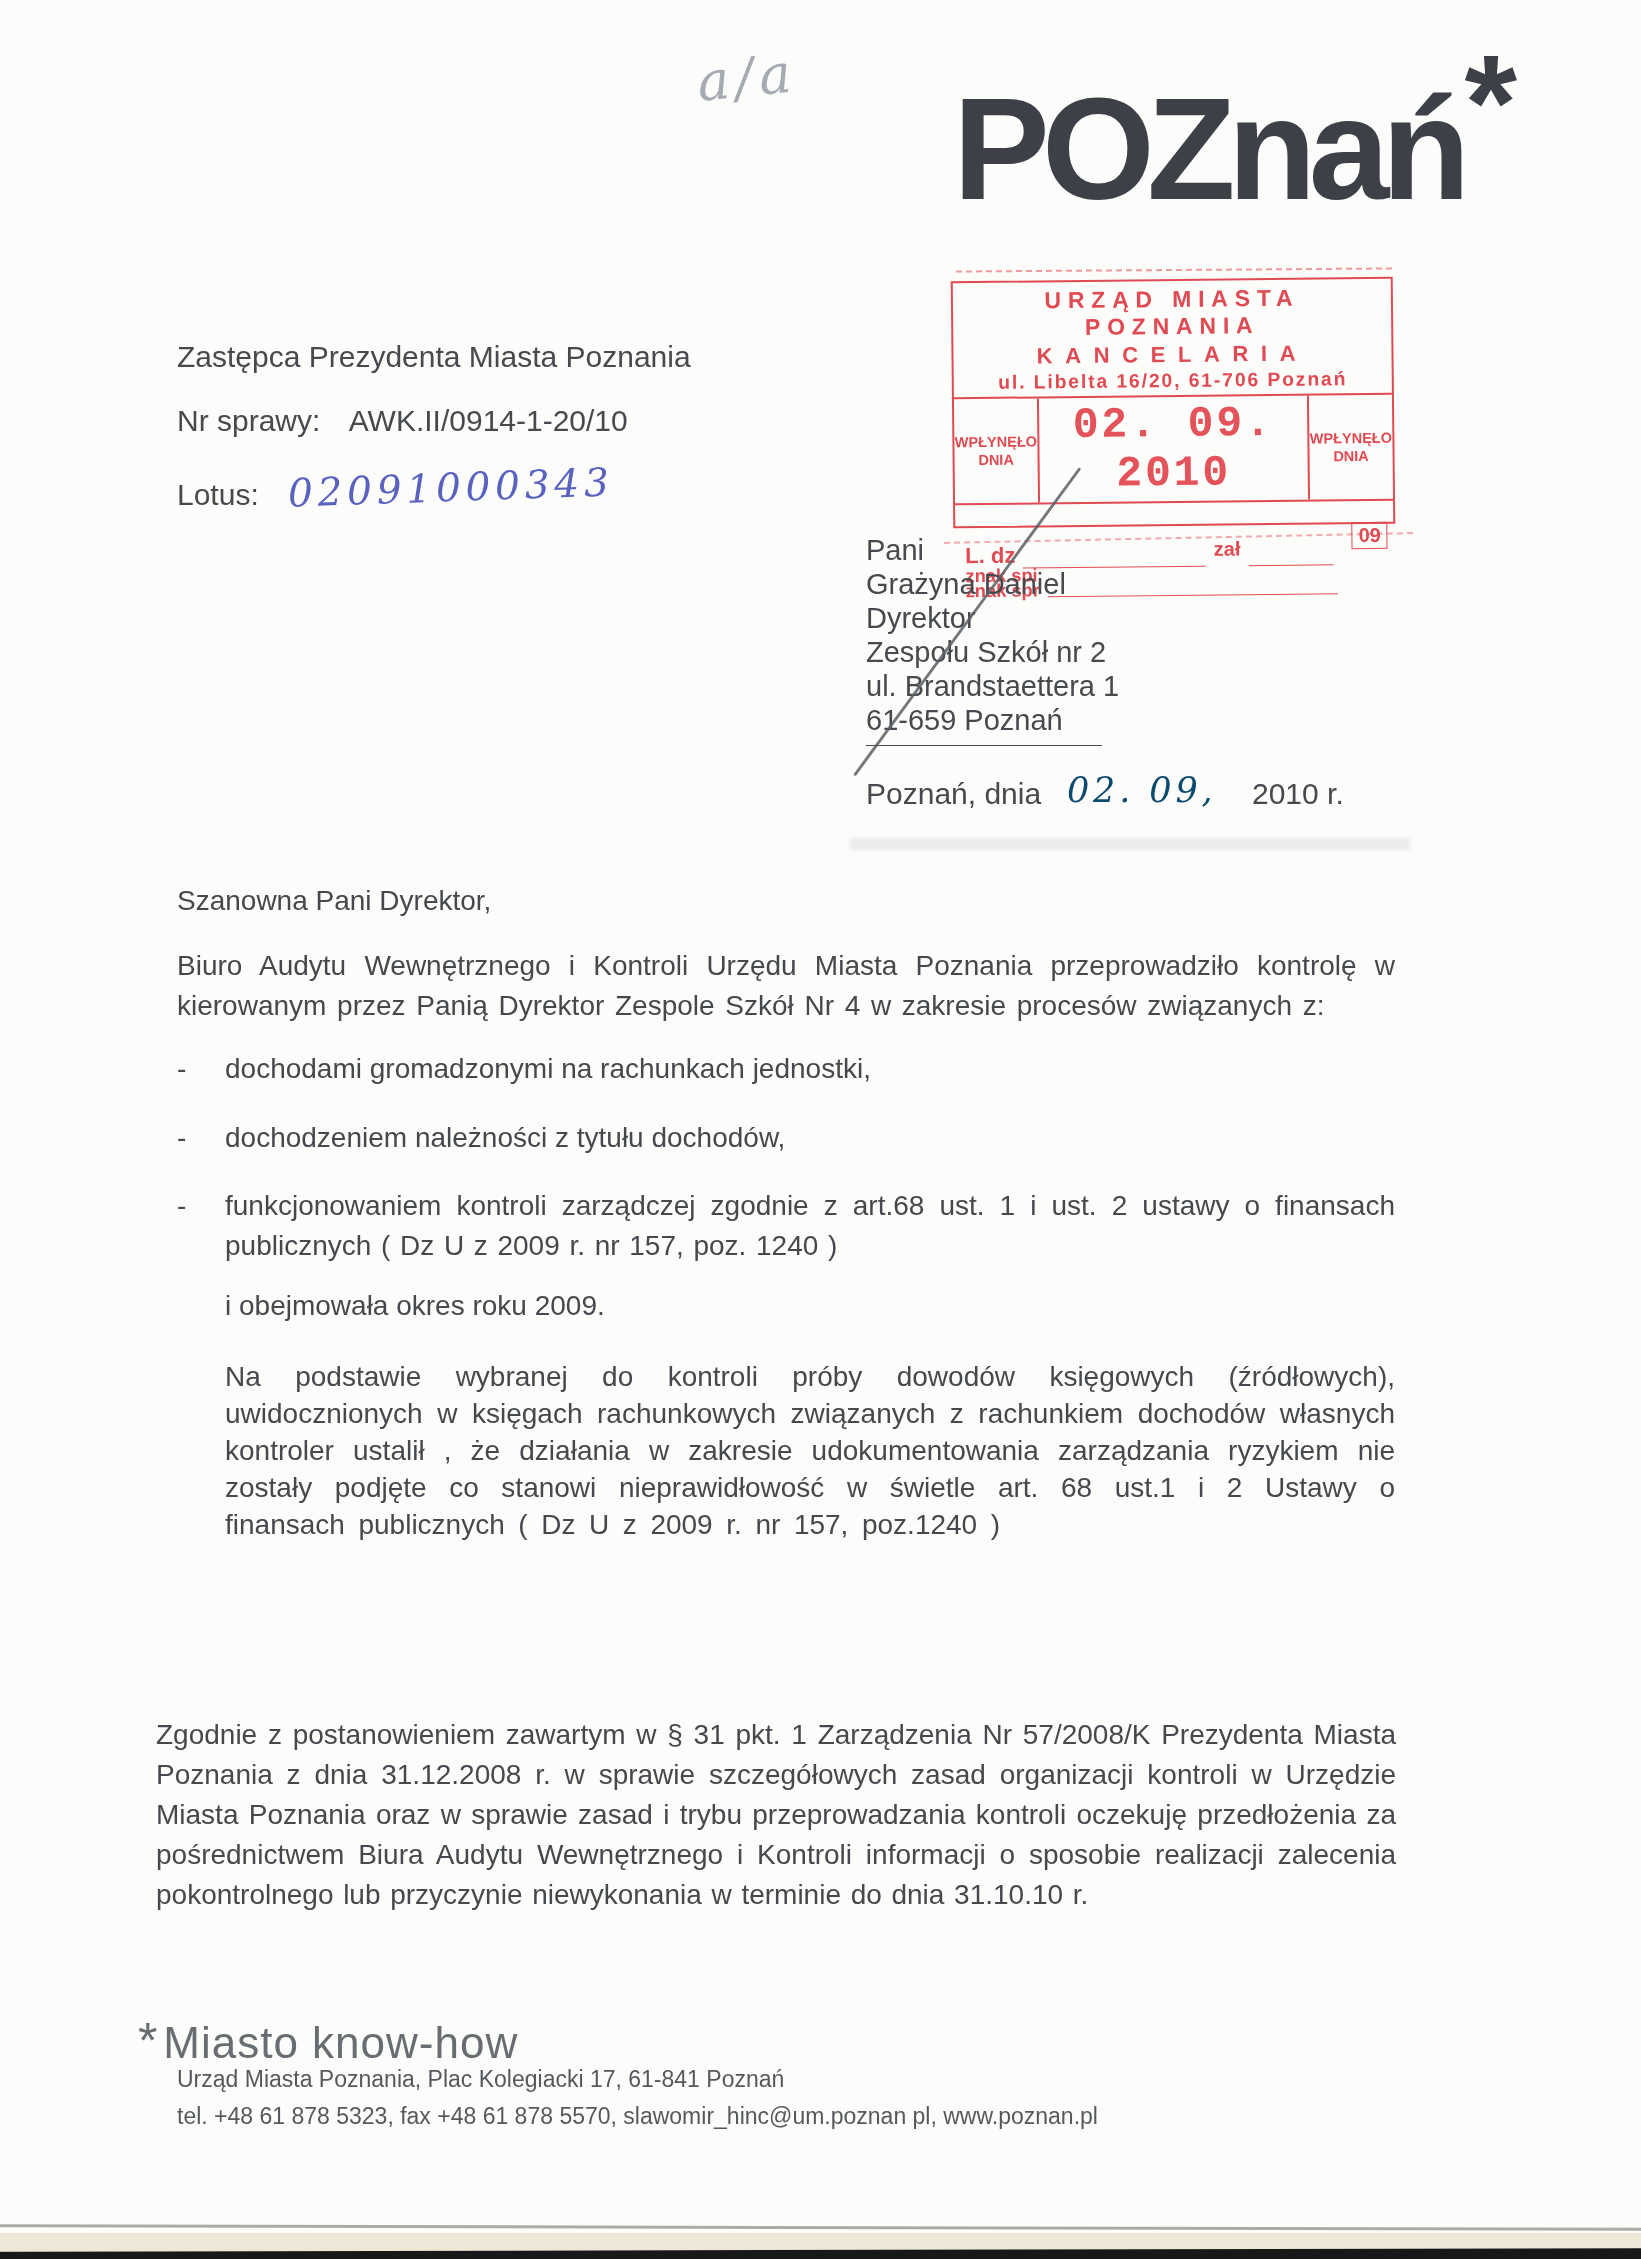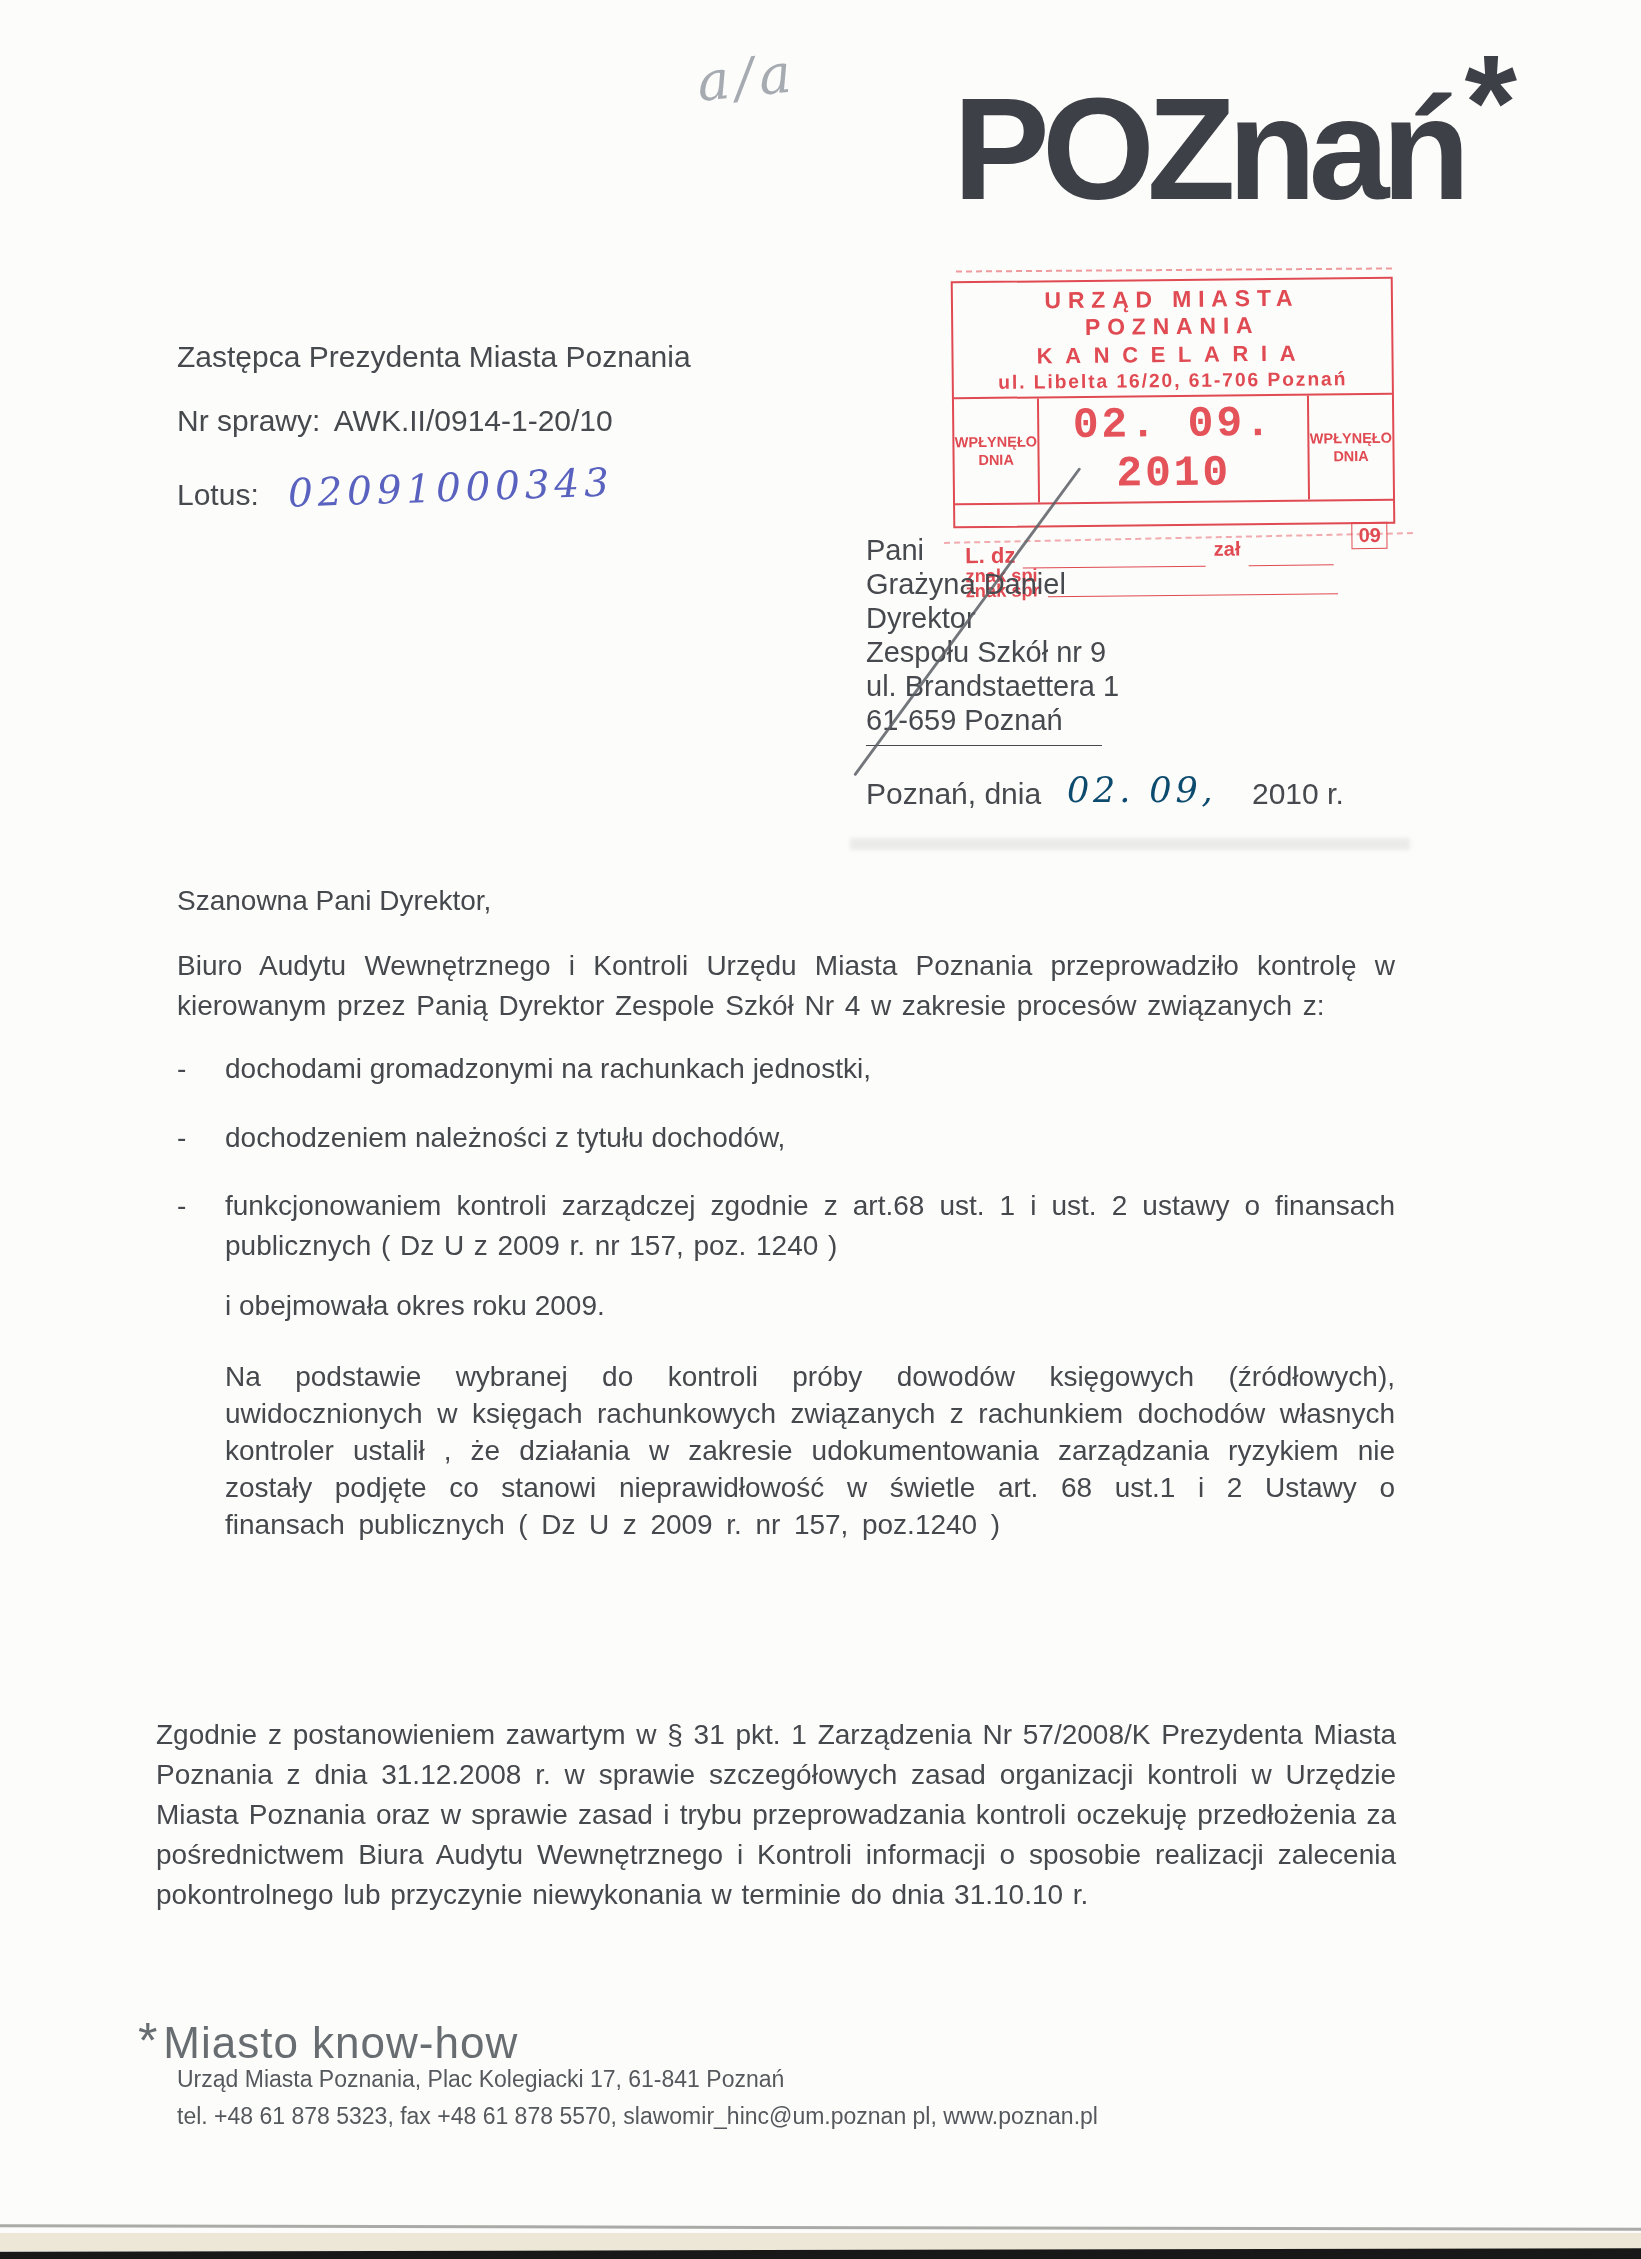--- a/index.html
+++ b/index.html
@@ -19,21 +19,21 @@
   .logo .word{
     font-size:145px;font-weight:700;letter-spacing:-7.7px;color:#3d4147;line-height:1;
   }
   .logo .star{
     display:inline-block;font-size:135px;font-weight:700;color:#3d4147;
     transform:translateY(-50px);margin-left:1.9px;letter-spacing:0;
   }
   
   .sender-title{left:177px;top:340px;font-size:30px;}
   .case-line{left:177px;top:404px;font-size:30px;}
-  .case-line .num{margin-left:5px;}
+  .case-line .num{margin-left:20px;}
   .lotus-line{left:177px;top:469px;font-size:30px;}
   .lotus-hand{
     display:inline-block;margin-left:21px;font-family:"DejaVu Serif",serif;
     font-style:italic;font-size:39px;color:#5a62c0;letter-spacing:4.8px;
     transform:rotate(-2deg) translateY(-3.9px);
   }
   
   .stamp-dash-top{left:956px;top:269px;width:436px;border-top:2.9px dashed rgba(228,74,82,.55);transform:rotate(-.4deg);}
   .stamp-dash-bottom{left:944px;top:537px;width:469px;border-top:2.9px dashed rgba(228,74,82,.45);transform:rotate(-1.2deg);}
   .stamp{
@@ -163,21 +163,21 @@
         <span class="ul3"></span>
       </div>
       <span class="code">09</span>
     </div>
   </div>
 
   <div class="abs recipient">
     <div>Pani</div>
     <div>Grażyna Daniel</div>
     <div>Dyrektor</div>
-    <div>Zespołu Szkół nr 9</div>
+    <div>Zespołu Szkół nr 2</div>
     <div>ul. Brandstaettera 1</div>
     <div><span class="city">61-659 Poznań</span></div>
   </div>
 
   <svg class="overlay" width="1641" height="2259" viewBox="0 0 1700 2340">
     <line x1="1118" y1="486" x2="886" y2="802" stroke="#5c6066" stroke-width="3" stroke-linecap="round" opacity="0.85"></line>
   </svg>
 
   <div class="abs dateline">
     <span>Poznań, dnia</span>

